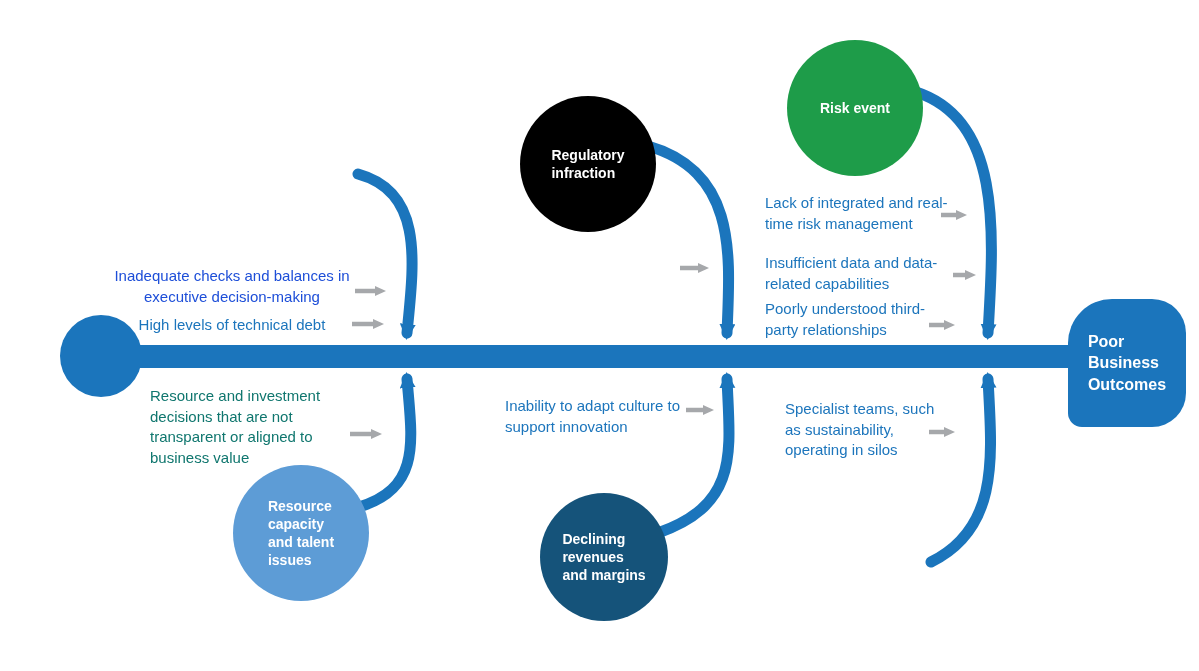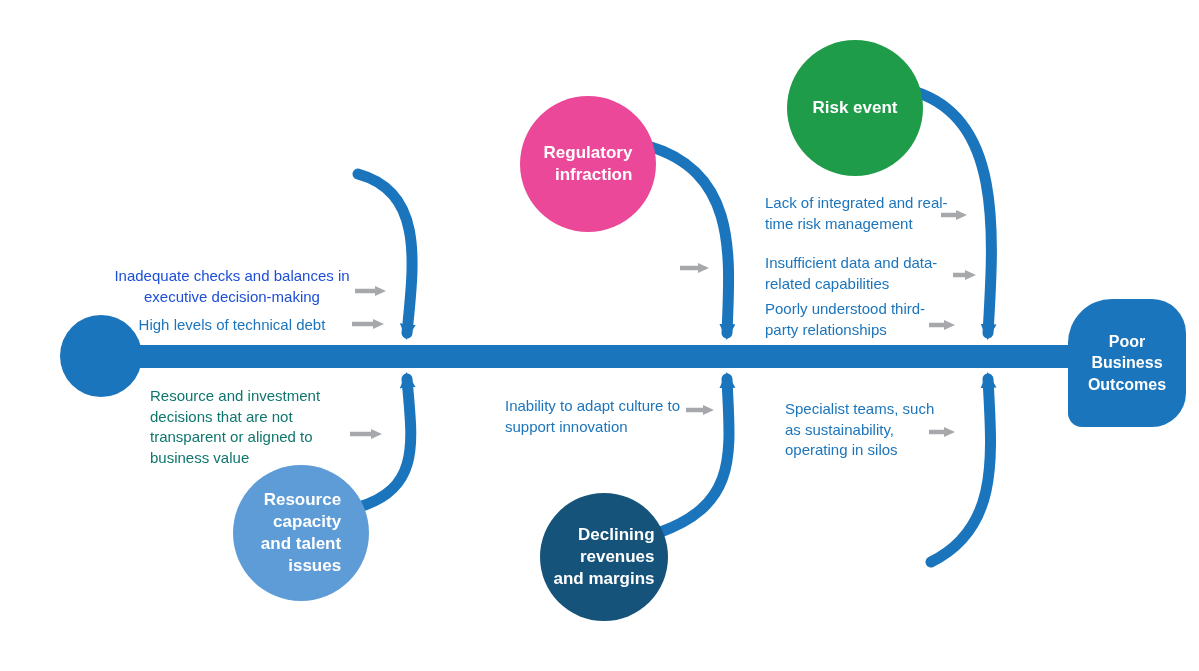--- a/index.html
+++ b/index.html
@@ -4,21 +4,21 @@
 <style>
   * { margin:0; padding:0; box-sizing:border-box; }
   html,body { background:#ffffff; }
   body { font-family:"Liberation Sans", sans-serif; }
   .canvas { position:relative; width:1199px; height:671px; background:#ffffff; overflow:hidden; }
   .layer { position:absolute; left:0; top:0; width:1199px; height:671px; }
 
   .node {
     position:absolute; border-radius:50%;
     display:flex; align-items:center; justify-content:center;
-    text-align:right; color:#fff; font-weight:700; font-size:17px;
+    text-align:left; color:#fff; font-weight:700; font-size:14px;
     line-height:1.3; white-space:pre-line;
   }
   .node-0 { left:235px; top:125px; width:132px; height:132px; }
   .node-1 { left:520px; top:96px;  width:136px; height:136px; }
   .node-2 { left:787px; top:40px;  width:136px; height:136px; }
   .node-3 { left:233px; top:465px; width:136px; height:136px; }
   .node-4 { left:540px; top:493px; width:128px; height:128px; }
   .node-5 { left:805px; top:524px; width:136px; height:136px; }
 
   .cause {
@@ -33,21 +33,21 @@
   .cause-5 { left:765px; top:193px; width:190px; }
   .cause-6 { left:765px; top:253px; width:195px; }
   .cause-7 { left:765px; top:299px; width:180px; }
   .cause-8 { left:785px; top:399px; width:160px; }
 
   .outcome {
     position:absolute; left:1068px; top:299px; width:118px; height:128px;
     border-radius:44px 34px 34px 14px;
     display:flex; align-items:center; justify-content:center;
     color:#fff; font-weight:700; font-size:16px; line-height:1.35;
-    text-align:center; white-space:pre-line;
+    white-space:pre-line;
   }
 </style>
 </head>
 <body>
 
 <div class="canvas">
 
   <svg class="layer" viewBox="0 0 1199 671" width="1199" height="671" xmlns="http://www.w3.org/2000/svg">
     <defs>
       <marker id="mblue" markerUnits="userSpaceOnUse" markerWidth="26" markerHeight="26" refX="9" refY="8" orient="auto">
@@ -78,21 +78,21 @@
       <path d="M 350 434 L 375 434" marker-end="url(#mgray)"></path>
       <path d="M 680 268 L 702 268" marker-end="url(#mgray)"></path>
       <path d="M 686 410 L 707 410" marker-end="url(#mgray)"></path>
       <path d="M 941 215 L 960 215" marker-end="url(#mgray)"></path>
       <path d="M 953 275 L 969 275" marker-end="url(#mgray)"></path>
       <path d="M 929 325 L 948 325" marker-end="url(#mgray)"></path>
       <path d="M 929 432 L 948 432" marker-end="url(#mgray)"></path>
     </g>
   </svg>
 
-  <div class="node node-1" style="background-color: #ec4899;">Regulatory
+  <div class="node node-1" style="background-color: #000000;">Regulatory
 infraction</div>
   <div class="node node-2" style="background-color: rgb(30, 156, 73);">Risk event</div>
   <div class="node node-4" style="background-color: rgb(21, 83, 122);">Declining
 revenues
 and margins</div>
   <div class="node node-3" style="background-color: rgb(93, 156, 214);">Resource
 capacity
 and talent
 issues</div>
 

